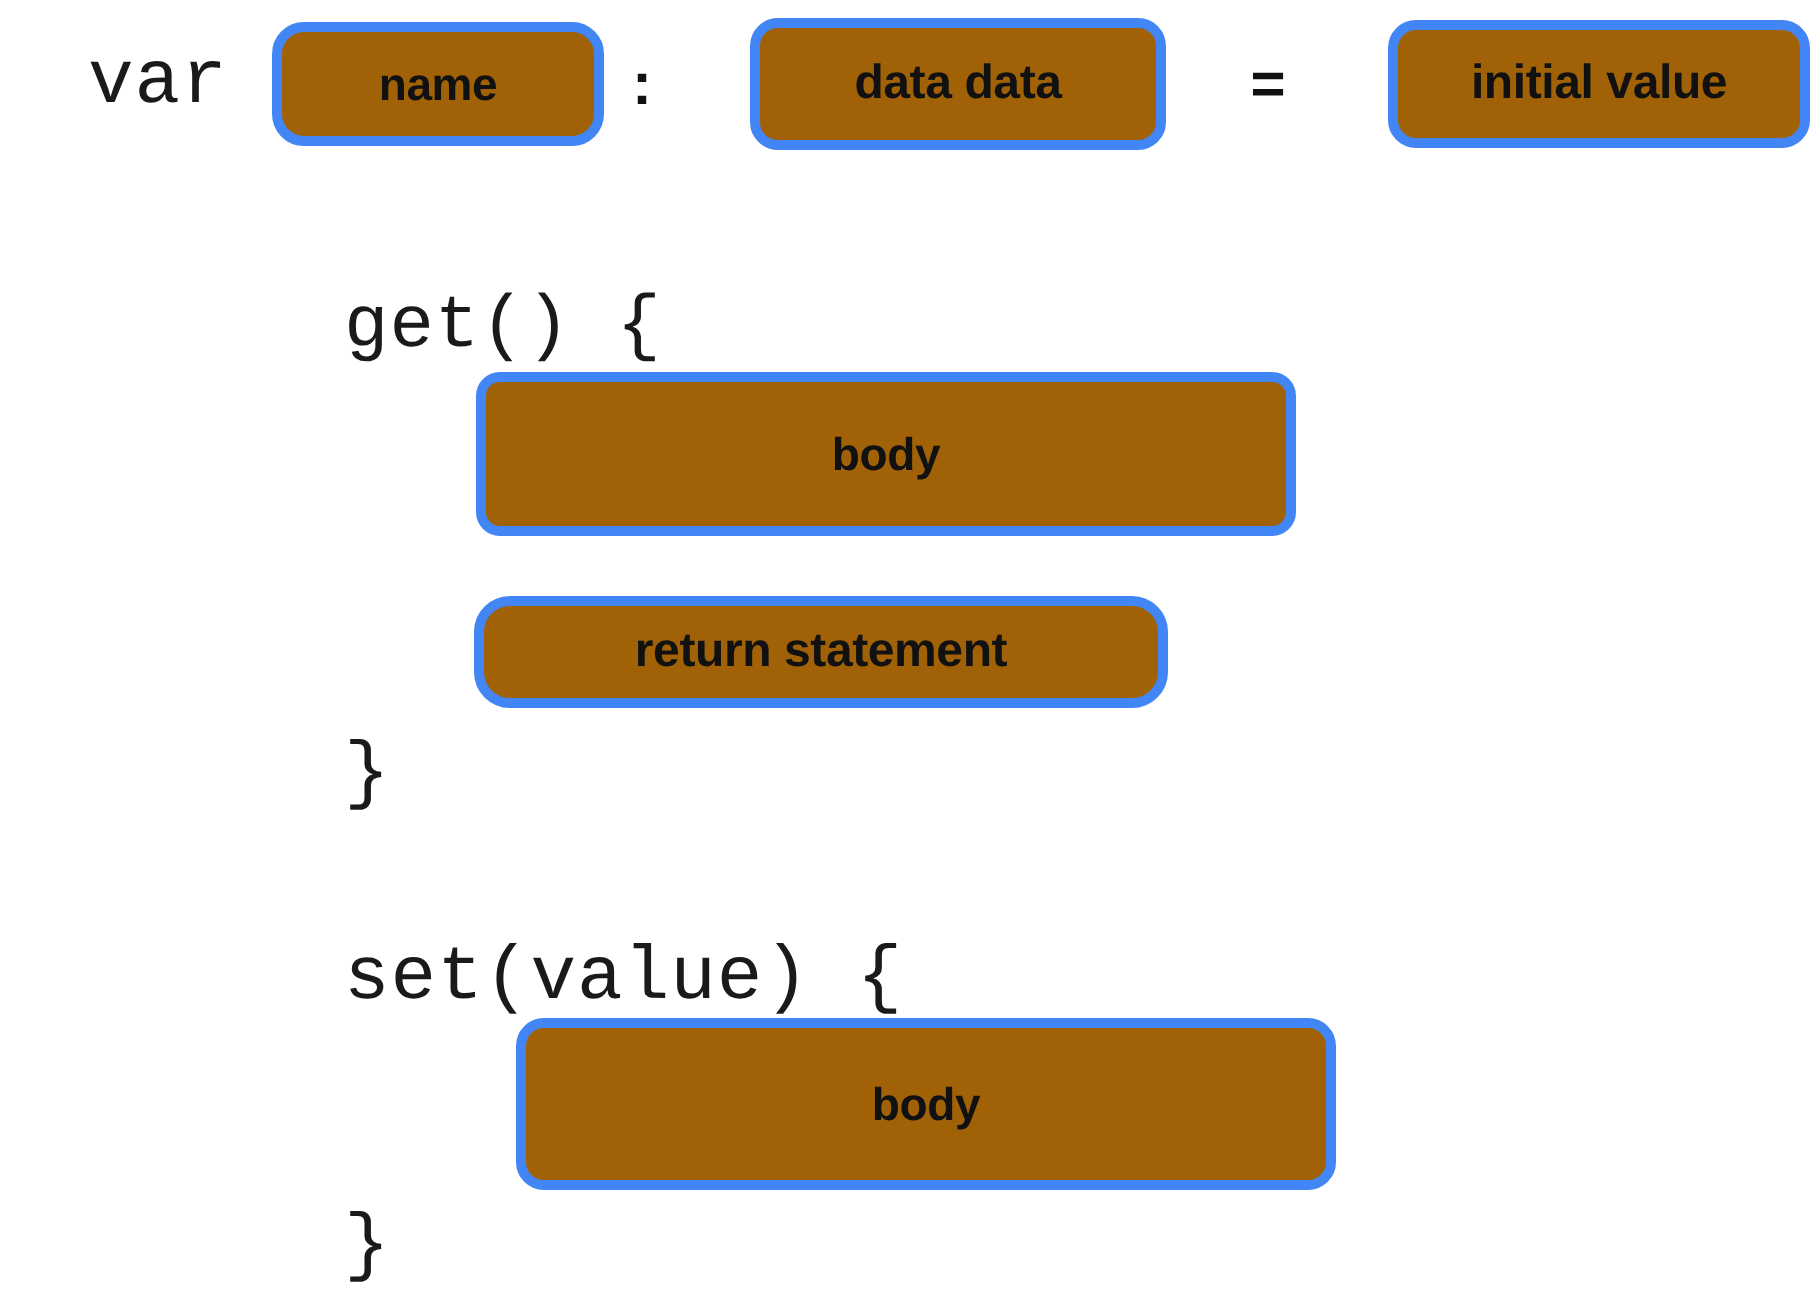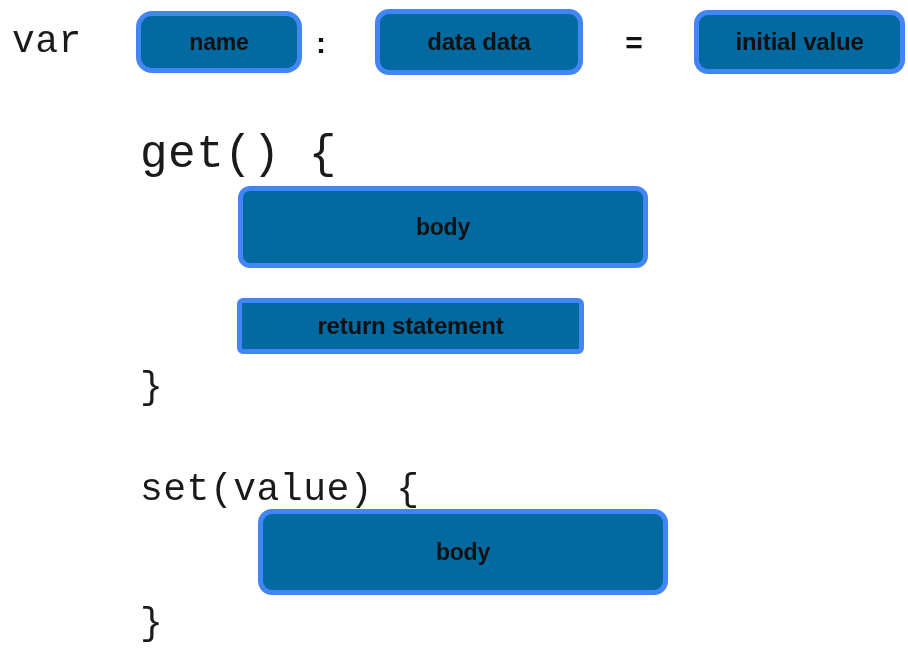--- a/index.html
+++ b/index.html
@@ -14,26 +14,27 @@
     background: #ffffff;
     overflow: hidden;
   }
   .mono {
     position: absolute;
     font-family: "Liberation Mono", "DejaVu Sans Mono", monospace;
     font-weight: 400;
     color: #1a1a1a;
     white-space: pre;
     letter-spacing: 0.5px;
+    margin-left: 32px;
   }
   .box {
     position: absolute;
     box-sizing: border-box;
     border-style: solid;
-    background: #0369a1;
+    background: #a16207;
     display: flex;
     align-items: center;
     justify-content: center;
   }
   .box-label {
     font-family: "Liberation Sans", "DejaVu Sans", sans-serif;
     font-weight: 700;
     color: #111111;
     white-space: nowrap;
     letter-spacing: -0.2px;
@@ -54,24 +55,24 @@
   #box-name     { left: 136px; top: 11px;  width: 166px; height: 62px; border-width: 5px; border-radius: 16px; }
   #box-name .box-label     { font-size: 23px; }
   #op-colon     { left: 308px; top: 22px;  width: 26px; height: 42px; font-size: 30px; }
   #box-datatype { left: 375px; top: 9px;   width: 208px; height: 66px; border-width: 5px; border-radius: 14px; }
   #box-datatype .box-label { font-size: 24px; }
   #op-equals    { left: 612px; top: 22px;  width: 44px; height: 42px; font-size: 30px; }
   #box-initial  { left: 694px; top: 10px;  width: 211px; height: 64px; border-width: 5px; border-radius: 14px; }
   #box-initial .box-label  { font-size: 24px; }
 
   
-  #kw-get       { left: 140px; top: 129px; font-size: 46px; }
+  #kw-get       { left: 140px; top: 143px; font-size: 37px; }
   #box-body-get { left: 238px; top: 186px; width: 410px; height: 82px; border-width: 5px; border-radius: 12px; }
   #box-body-get .box-label { font-size: 23px; }
-  #box-return   { left: 237px; top: 298px; width: 347px; height: 56px; border-width: 5px; border-radius: 6px; }
+  #box-return   { left: 237px; top: 298px; width: 347px; height: 56px; border-width: 5px; border-radius: 18px; }
   #box-return .box-label   { font-size: 24px; }
   #kw-close-get { left: 140px; top: 366px; font-size: 38px; }
 
   
   #kw-set       { left: 140px; top: 468px; font-size: 38px; }
   #box-body-set { left: 258px; top: 509px; width: 410px; height: 86px; border-width: 5px; border-radius: 14px; }
   #box-body-set .box-label { font-size: 23px; }
   #kw-close-set { left: 140px; top: 602px; font-size: 38px; }
 </style>
 </head>

